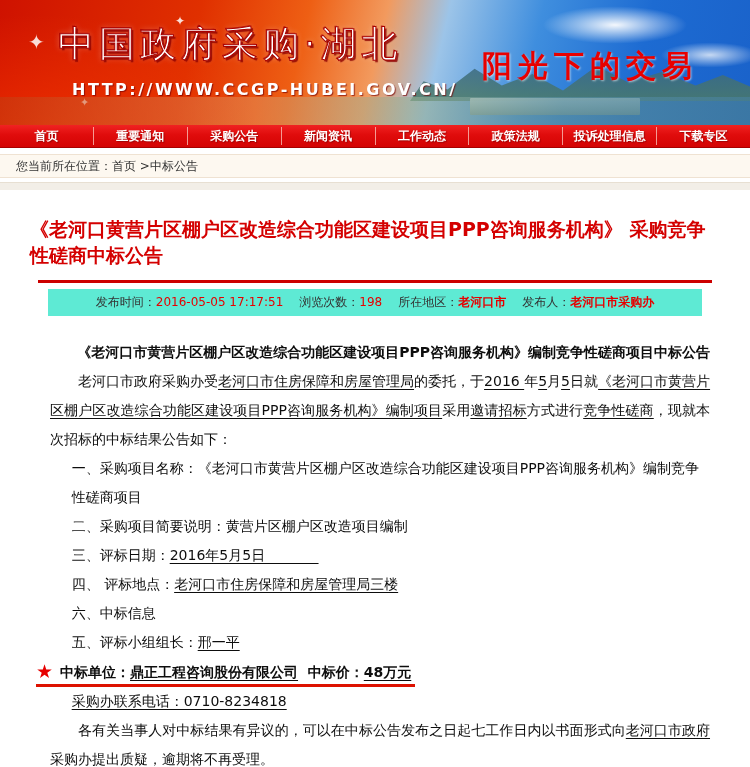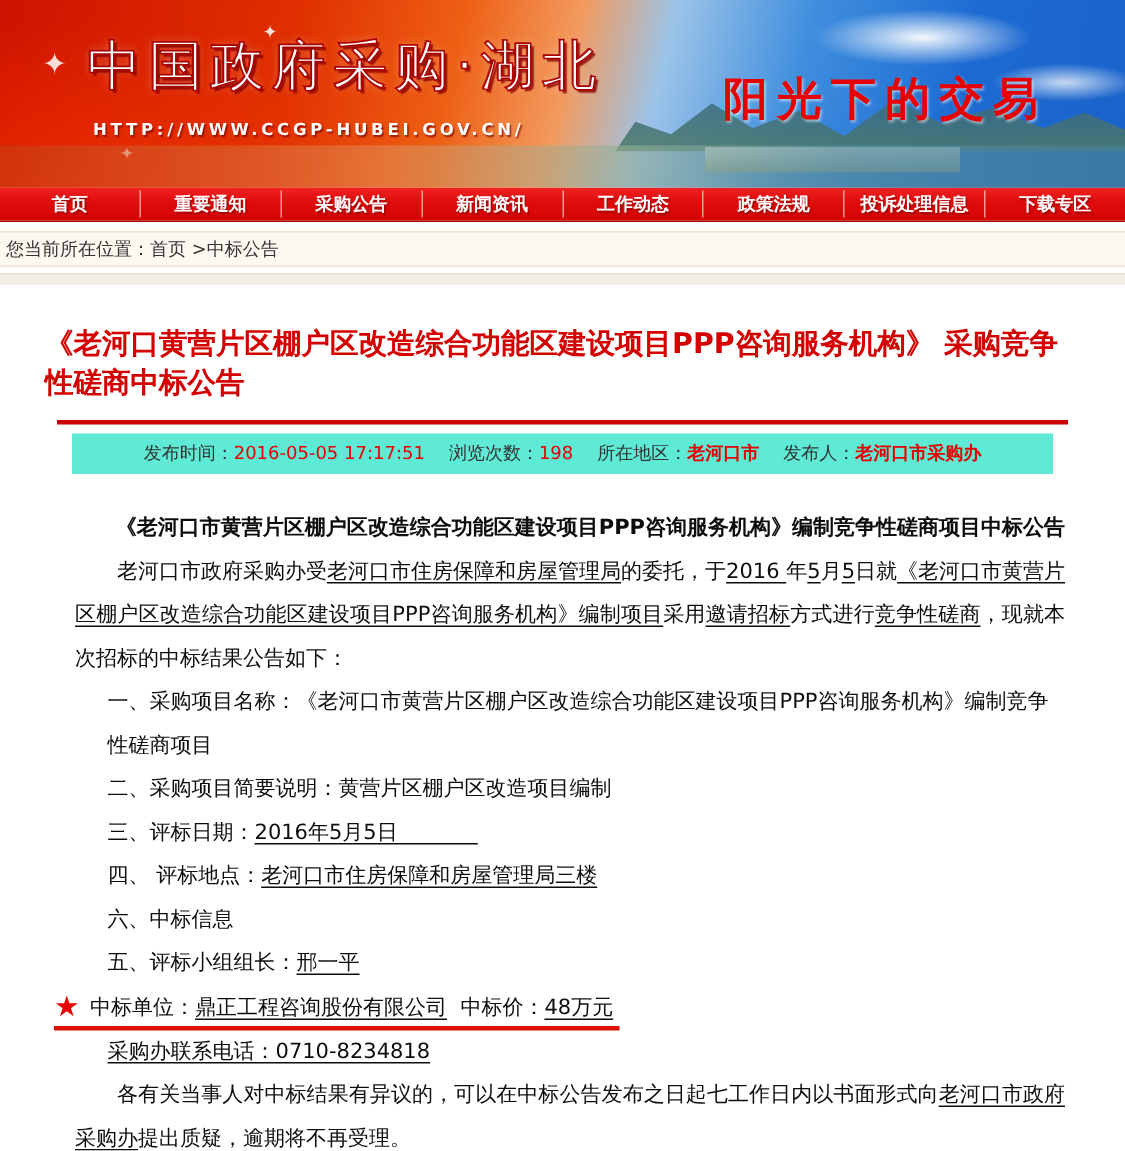--- a/index.html
+++ b/index.html
@@ -34,21 +34,21 @@
   .sparkle.s1{left:28px;top:30px;font-size:20px;}
   .sparkle.s2{left:175px;top:14px;font-size:12px;}
   .sparkle.s3{left:80px;top:96px;font-size:11px;}
   .site-logo{
     position:absolute;left:58px;top:20px;font-size:36px;font-weight:normal;color:#fff;
     letter-spacing:5px;white-space:nowrap;
     -webkit-text-stroke:1px #a80000;
     text-shadow:2px 2px 1px rgba(140,0,0,.85),-1px -1px 0 rgba(170,0,0,.6),0 0 6px rgba(255,255,255,.4);
   }
   .site-url{
-    position:absolute;left:62px;top:80px;font-size:11px;font-weight:bold;color:#fff;
+    position:absolute;left:72px;top:80px;font-size:16px;font-weight:bold;color:#fff;
     letter-spacing:2.5px;text-shadow:1px 1px 1px rgba(120,0,0,.7);
   }
   .site-slogan{
     position:absolute;right:52px;top:46px;font-size:30px;font-weight:bold;color:#e80000;
     letter-spacing:6px;white-space:nowrap;text-shadow:1px 1px 2px rgba(255,255,255,.55);margin-left:15px;
   }
   
   .nav{
     display:flex;align-items:stretch;height:22px;
     background:linear-gradient(to bottom,#f02222 0%,#e00c0c 45%,#d40404 100%);
@@ -58,21 +58,21 @@
     flex:1;display:flex;align-items:center;justify-content:center;
     color:#fff;font-size:12px;font-weight:bold;text-decoration:none;cursor:pointer;
     text-shadow:1px 1px 1px rgba(120,0,0,.6);white-space:nowrap;
   }
   .nav-sep{width:1px;background:rgba(255,230,220,.65);margin:2px 0;}
   
   .crumb-wrap{margin-top:6px;}
   .breadcrumb{
     height:22px;line-height:22px;background:#fdf8f0;
     border-top:1px solid #efe2d2;border-bottom:1px solid #efe2d2;
-    font-size:12px;color:#333;padding-left:4px;
+    font-size:12px;color:#333;padding-left:16px;
   }
   .breadcrumb a{color:#333;text-decoration:none;cursor:pointer;}
   .band{height:7px;background:#f2eee7;border-top:1px solid #e7dfd2;margin-top:4px;}
   
   .page-title{
     width:690px;margin:26px auto 0;text-align:left;
     font-size:19px;line-height:26px;font-weight:bold;color:#d40000;
   }
   .title-rule{width:674px;height:3px;background:#cc0000;border:0;margin:12px auto 6px;}
   .meta-bar{
@@ -85,21 +85,21 @@
   .meta-value.b{font-weight:bold;}
   
   .article{margin:22px 40px 0 50px;font-size:14px;line-height:29px;color:#0d0d0d;}
   .article p{margin:0;}
   .article-heading{text-align:right;font-weight:bold;}
   .para.indent{text-indent:2em;text-align:justify;}
   .para.item{padding-left:1.55em;}
   .u{text-decoration:underline;text-underline-offset:3px;}
   .b{font-weight:bold;}
   .para.winner{
-    position:relative;display:table;margin-left:-14px;font-weight:normal;
+    position:relative;display:table;margin-left:-14px;font-weight:bold;
   }
   .para.winner::after{
     content:"";position:absolute;left:0;right:-4px;bottom:0;height:3px;background:#dd1100;
   }
   .star{color:#e60000;font-size:19px;margin-right:7px;vertical-align:-1px;}
 </style>
 </head>
 <body>
 
 <header class="banner">

